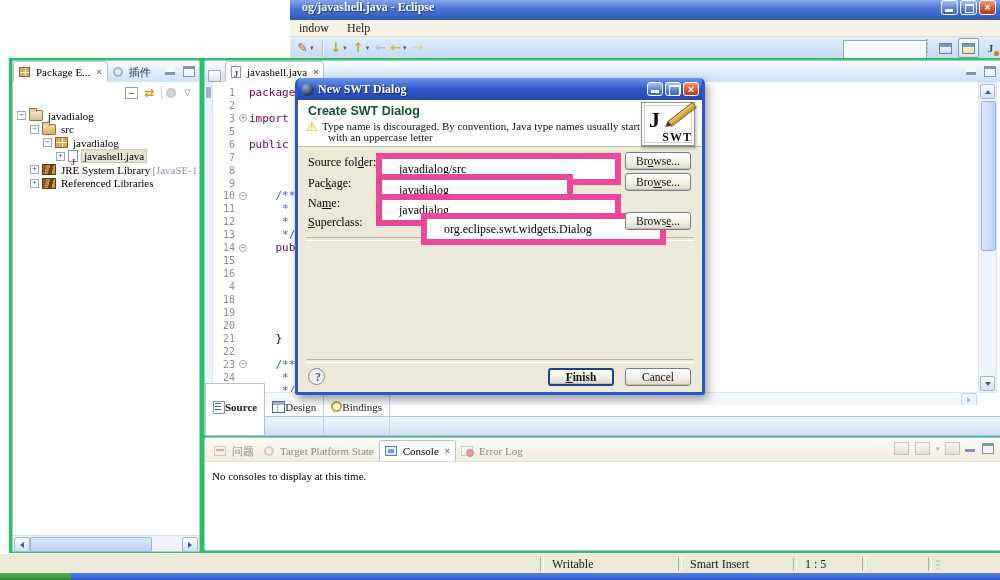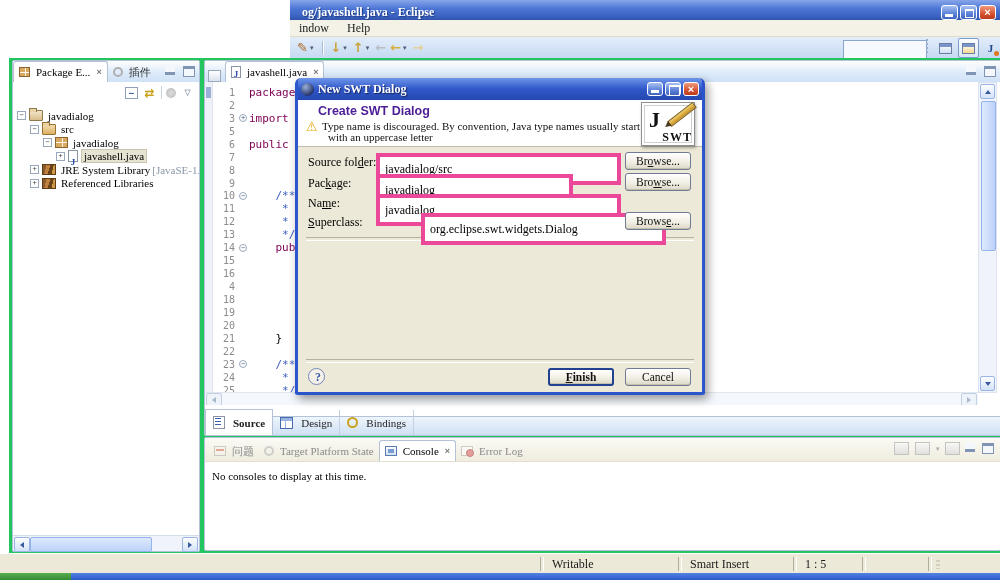--- a/index.html
+++ b/index.html
@@ -2,21 +2,21 @@
 <html><head>
 <meta charset="utf-8">
 <style>
   html,body{margin:0;padding:0}
   body{width:1000px;height:580px;position:relative;overflow:hidden;background:#fff;
        font-family:"Liberation Serif",serif;}
 
   
   .titlebar{position:absolute;left:290px;top:0;width:710px;height:20px;
     background:linear-gradient(#87a5ea,#4a74d4 45%,#3a60bf 85%,#2f53a9);
-    display:flex;align-items:flex-end;padding:0 4px;box-sizing:border-box}
+    display:flex;align-items:flex-start;padding:0 4px;box-sizing:border-box}
   .title-text{color:#fff;font:bold 12px "Liberation Serif",serif;text-shadow:1px 1px 1px #1c3a7e;
     padding-left:8px;flex:1;white-space:nowrap;overflow:hidden}
   .winbtns{display:flex;gap:2px}
   .wbtn{position:relative;width:17px;height:15px;border:1px solid #fff;border-radius:3px;
     background:linear-gradient(#a8c0f2,#5b82d8 60%,#3f63bd);box-sizing:border-box;display:inline-block}
   .wbtn.close{background:linear-gradient(#ef9a7c,#d65230 60%,#b93a1c)}
   .wb-min{position:absolute;left:3px;bottom:2px;width:8px;height:3px;background:#fff}
   .wb-res{position:absolute;left:4px;top:3px;width:7px;height:6px;border:1px solid #fff;border-top-width:2px}
   .wb-max{position:absolute;left:3px;top:2px;width:9px;height:8px;border:1px solid #fff;border-top-width:2px}
   .wb-x{position:absolute;left:0;top:0;width:100%;text-align:center;color:#fff;font:bold 11px "Liberation Sans",sans-serif;line-height:13px}
@@ -119,21 +119,21 @@
   .vsb .sbtn{left:1px;width:13px}
   .vsb .up{top:1px}
   .vsb .down{top:auto;bottom:1px}
   .vthumb{position:absolute;left:2px;top:18px;width:13px;height:148px;border:1px solid #94b2ec;border-radius:2px;
     background:linear-gradient(90deg,#dde9fd,#bdd2f9)}
   .ed-hsb{position:absolute;left:0;right:22px;bottom:18px;height:12px;background:#f4f7fb;border-top:1px solid #e0e6ee}
   .ed-hsb .sbtn{top:0;height:11px;border-color:#c2d0e4;background:#eef3fa}
   .ed-hsb .tri.l{border-right-color:#a8b8cc}.ed-hsb .tri.r{border-left-color:#a8b8cc}
   .pagetabs{position:absolute;left:0;right:0;bottom:0;height:18px;
     background:linear-gradient(#eef5fc,#cfe0f4);border-top:1px solid #b4c2d8;display:flex;align-items:flex-end}
-  .ptab{display:flex;align-items:center;gap:8px;height:17px;padding:4px 7px;font:11px "Liberation Serif",serif;color:#222;
+  .ptab{display:flex;gap:0;height:17px;padding:17px 7px;font:11px "Liberation Serif",serif;color:#222;
     border-right:1px solid #c2d0e2}
   .ptab.on{background:#fff;border:1px solid #b4c2d8;border-bottom:none;font-weight:bold}
   .pic-source{width:10px;height:11px;background:#fff;border:1px solid #8a94a4;
     background-image:linear-gradient(#3a5fb0 0 1px,transparent 1px 3px,#3a5fb0 3px 4px,transparent 4px 6px,#3a5fb0 6px 7px,transparent 7px);background-size:6px 9px;background-position:1px 1px;background-repeat:no-repeat}
   .pic-design{width:11px;height:10px;border:1px solid #4a6ab0;background:
     linear-gradient(90deg,transparent 0 4px,#9ab4e0 4px 5px,transparent 5px),linear-gradient(#9ab4e0 0 3px,#fff 3px)}
   .pic-bindings{width:11px;height:11px;border-radius:50%;border:2px solid #caa21d;box-sizing:border-box;background:transparent}
 
   
   .consolep{left:195px;top:379px;width:797px;height:114px;background:#fff}
@@ -165,36 +165,36 @@
 
   
   .dialog{position:absolute;left:295px;top:78px;width:410px;height:317px;box-sizing:border-box;
     border:3px solid #2b55cc;border-top:none;border-radius:6px 6px 3px 3px;background:#ece9d8;
     box-shadow:3px 4px 10px rgba(0,0,0,.4);z-index:50}
   .dlg-title{height:22px;background:linear-gradient(#6f95ea,#3058c8 50%,#2448b0);border-radius:4px 4px 0 0;
     display:flex;align-items:center;gap:4px;padding:0 3px}
   .dlg-ico{width:13px;height:13px;border-radius:50%;background:radial-gradient(circle at 35% 30%,#9ab0d8,#25356a 70%);flex:none}
   .dlg-title-text{flex:1;color:#fff;font:bold 12px "Liberation Serif",serif;text-shadow:1px 1px 1px #15245e;white-space:nowrap}
   .dlg-head{position:relative;height:46px;background:#fff;border-bottom:1px solid #c0bca8}
-  .dlg-header-text{position:absolute;left:20px;top:4px;font:bold 12.5px "Liberation Sans",sans-serif;color:#4c1d95}
+  .dlg-header-text{position:absolute;left:10px;top:4px;font:bold 12.5px "Liberation Sans",sans-serif;color:#14532d}
   .warn-ico{position:absolute;left:8px;top:19px;color:#e8a400;font:13px "DejaVu Sans",sans-serif}
   .warn1{position:absolute;left:24px;top:20px;font:11px "Liberation Serif",serif;color:#111;white-space:nowrap}
   .warn2{position:absolute;left:30px;top:31px;font:11px "Liberation Serif",serif;color:#111;white-space:nowrap}
   .swt-logo{position:absolute;right:7px;top:2px;width:52px;height:42px;background:#fff;border:1px solid #909090;
     box-shadow:1px 2px 3px rgba(0,0,0,.3)}
   .swt-logo::before{content:"";position:absolute;inset:2px;border:1px solid #d0d0d0}
   .logo-j{position:absolute;left:7px;top:4px;font:bold 22px "Liberation Serif",serif;color:#111}
   .logo-swt{position:absolute;right:2px;bottom:0;font:bold 12px "Liberation Serif",serif;color:#111;letter-spacing:1px}
   .logo-pencil{position:absolute;right:-4px;top:8px;width:30px;height:5px;
     background:linear-gradient(#f0cf6a,#c89020);transform:rotate(-38deg);border:1px solid #7a5a18}
   .logo-pencil::after{content:"";position:absolute;left:-6px;top:-1px;border-top:3px solid transparent;border-bottom:3px solid transparent;border-right:6px solid #4a3a20}
   .dlg-body{position:relative;height:246px}
   .flabel{position:absolute;left:10px;font:12px "Liberation Serif",serif;color:#000;white-space:nowrap}
-  .finput{position:absolute;left:78px;height:32px;border:4px solid #ec4899;background:#fff;
-    font:12px "Liberation Serif",serif;padding:0 5px;box-sizing:border-box}
+  .finput{position:absolute;left:78px;height:32px;border:6px solid #ec4899;background:#fff;
+    font:12px "Liberation Serif",serif;padding:0 17px;box-sizing:border-box}
   .xpbtn{position:absolute;width:66px;height:18px;border:1px solid #707c94;border-radius:3px;
     background:linear-gradient(#fff,#f2efe4 55%,#dcd8c8);font:11.5px "Liberation Serif",serif;color:#111;
     box-shadow:inset 0 -1px 0 #c4c0ac;padding:0;cursor:default}
   .xpbtn.browse{left:327px}
   .etch{position:absolute;left:8px;right:8px;height:2px;border-top:1px solid #b8b29c;border-bottom:1px solid #fff}
   .help-btn{position:absolute;left:10px;top:221px;width:17px;height:17px;border-radius:50%;border:1px solid #7488b8;
     background:#f4f2e8;color:#3a5aa8;font:bold 12px "Liberation Serif",serif;line-height:15px;text-align:center}
   .btn-finish{left:250px;top:221px;border:2px solid #22418e;font-weight:bold;width:66px}
   .btn-cancel{left:327px;top:221px}
 </style>

